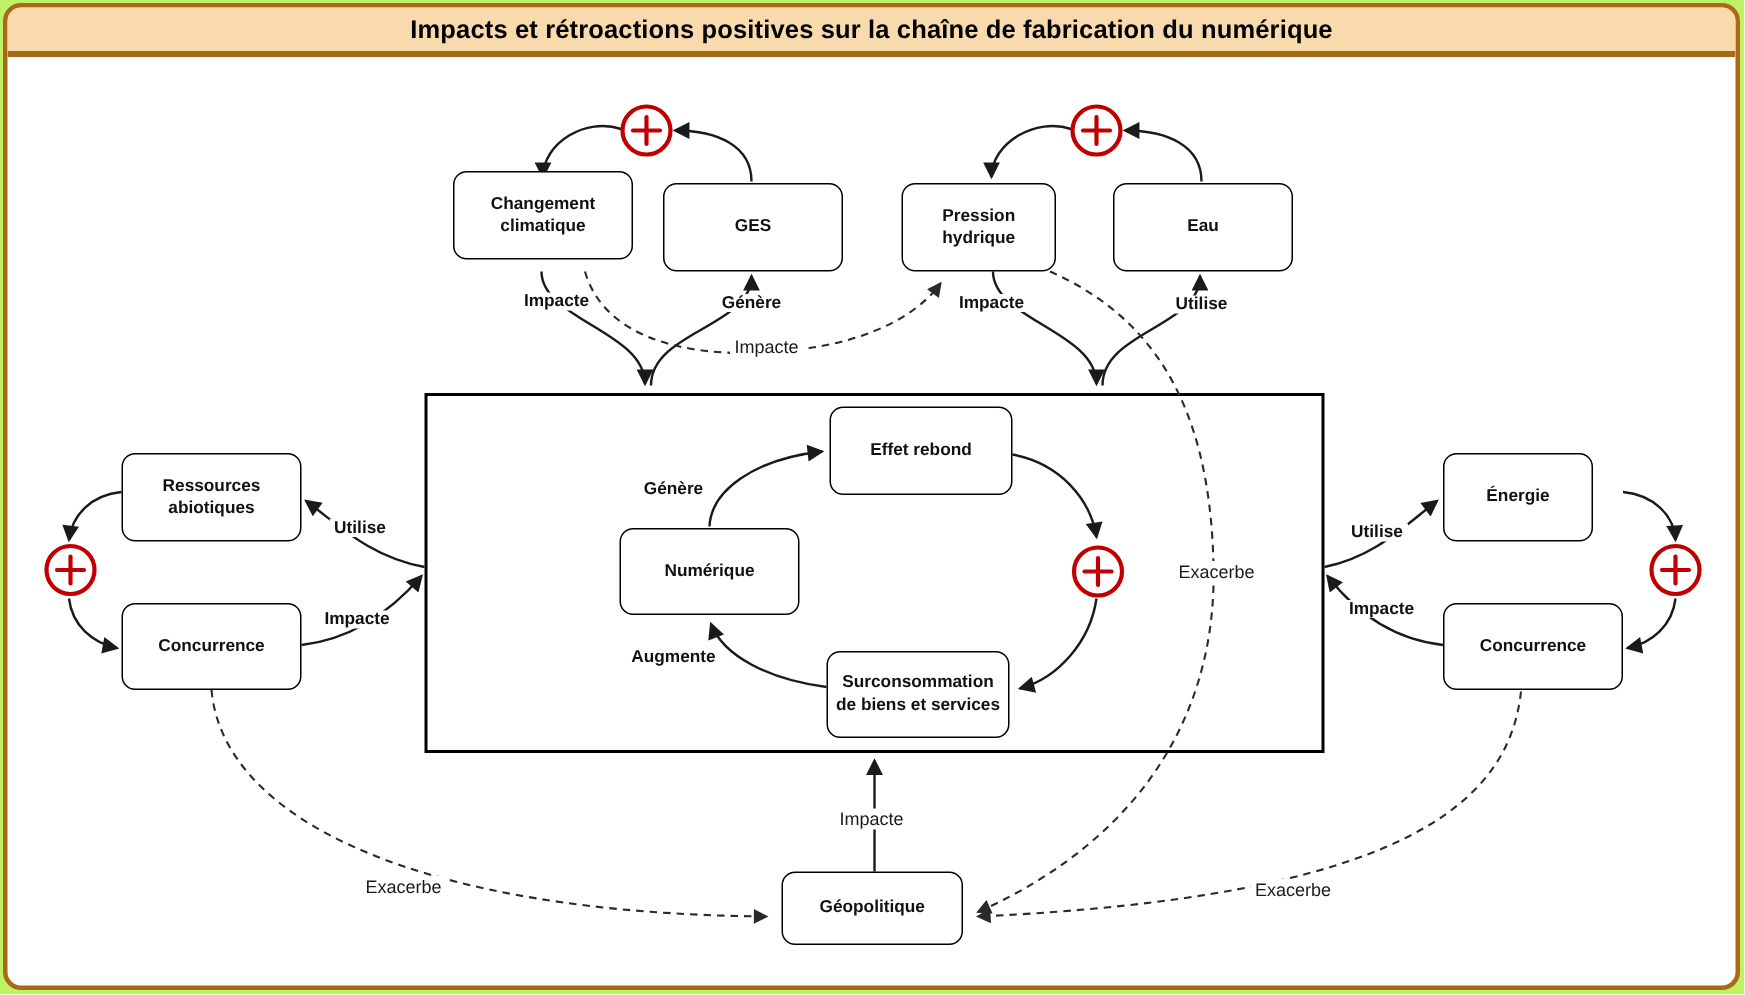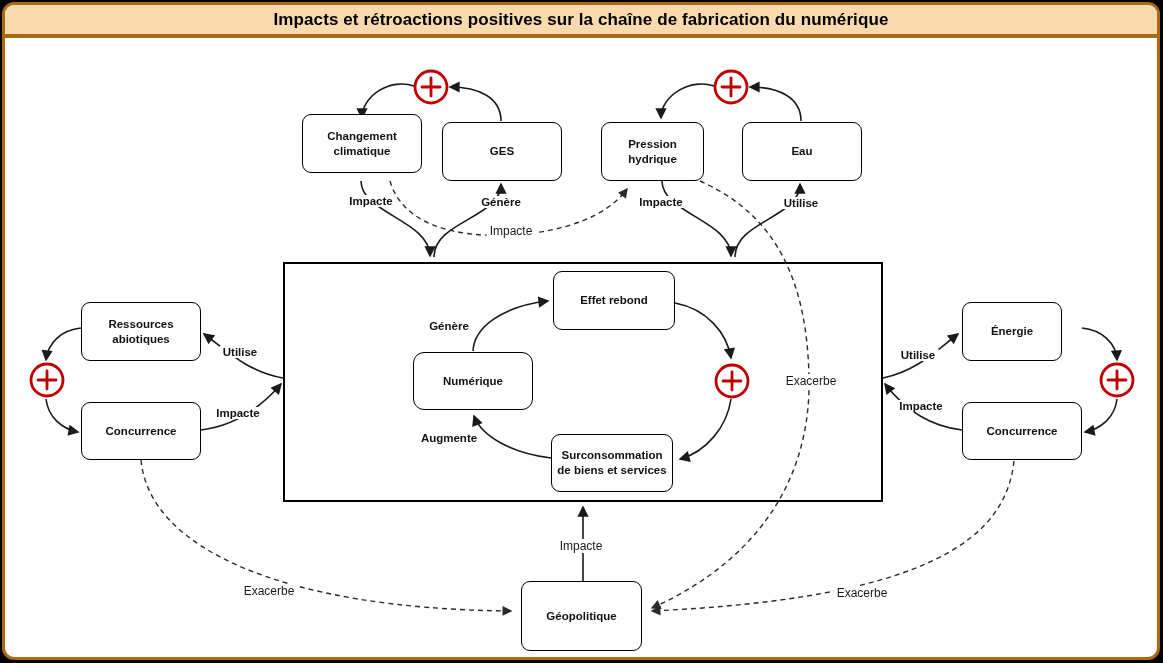--- a/index.html
+++ b/index.html
@@ -1,17 +1,17 @@
 <!DOCTYPE html>
 <html><head>
 <meta charset="utf-8">
 <style>
   html,body{margin:0;padding:0;background:#fff;}
   #canvas{
-    position:relative;width:1163px;height:663px;background:#000000;overflow:hidden;
+    position:relative;width:1163px;height:663px;background:#bef264;overflow:hidden;
     font-family:"Liberation Sans","DejaVu Sans",sans-serif;color:#111;
   }
   .frame{
     position:absolute;left:2px;top:2px;right:3px;bottom:3px;
     border:3.5px solid #A96A15;border-radius:12px;z-index:0;overflow:hidden;background:#fff;
   }
   .titlebar{
     height:29px;background:#F8DAAD;border-bottom:4px solid #A96A15;
     display:flex;align-items:center;justify-content:center;
   }
@@ -141,34 +141,34 @@
   <div class="node" style="left:81px;top:302px;width:120px;height:59px;">
     <span>Ressources</span>
     <span>abiotiques</span>
   </div>
   <div class="node" style="left:81px;top:402px;width:120px;height:58px;">
     <span>Concurrence</span>
   </div>
   <div class="node" style="left:553px;top:271px;width:122px;height:59px;">
     <span>Effet rebond</span>
   </div>
-  <div class="node" style="left:413px;top:352px;width:120px;height:58px;border-radius:11px;">
+  <div class="node" style="left:413px;top:352px;width:120px;height:58px;">
     <span>Numérique</span>
   </div>
   <div class="node" style="left:551px;top:434px;width:122px;height:58px;">
     <span>Surconsommation</span>
     <span>de biens et services</span>
   </div>
   <div class="node" style="left:962px;top:302px;width:100px;height:59px;">
     <span>Énergie</span>
   </div>
   <div class="node" style="left:962px;top:402px;width:120px;height:58px;">
     <span>Concurrence</span>
   </div>
-  <div class="node" style="left:521px;top:581px;width:121px;height:70px;">
+  <div class="node" style="left:521px;top:581px;width:121px;height:49px;">
     <span>Géopolitique</span>
   </div>
 
   <div class="elabel" style="left:371px;top:201px;">Impacte</div>
   <div class="elabel" style="left:501px;top:202px;">Génère</div>
   <div class="elabel" style="left:661px;top:202px;">Impacte</div>
   <div class="elabel" style="left:801px;top:203px;">Utilise</div>
   <div class="elabel light" style="left:511px;top:231px;">Impacte</div>
   <div class="elabel" style="left:240px;top:352px;">Utilise</div>
   <div class="elabel" style="left:238px;top:413px;">Impacte</div>

